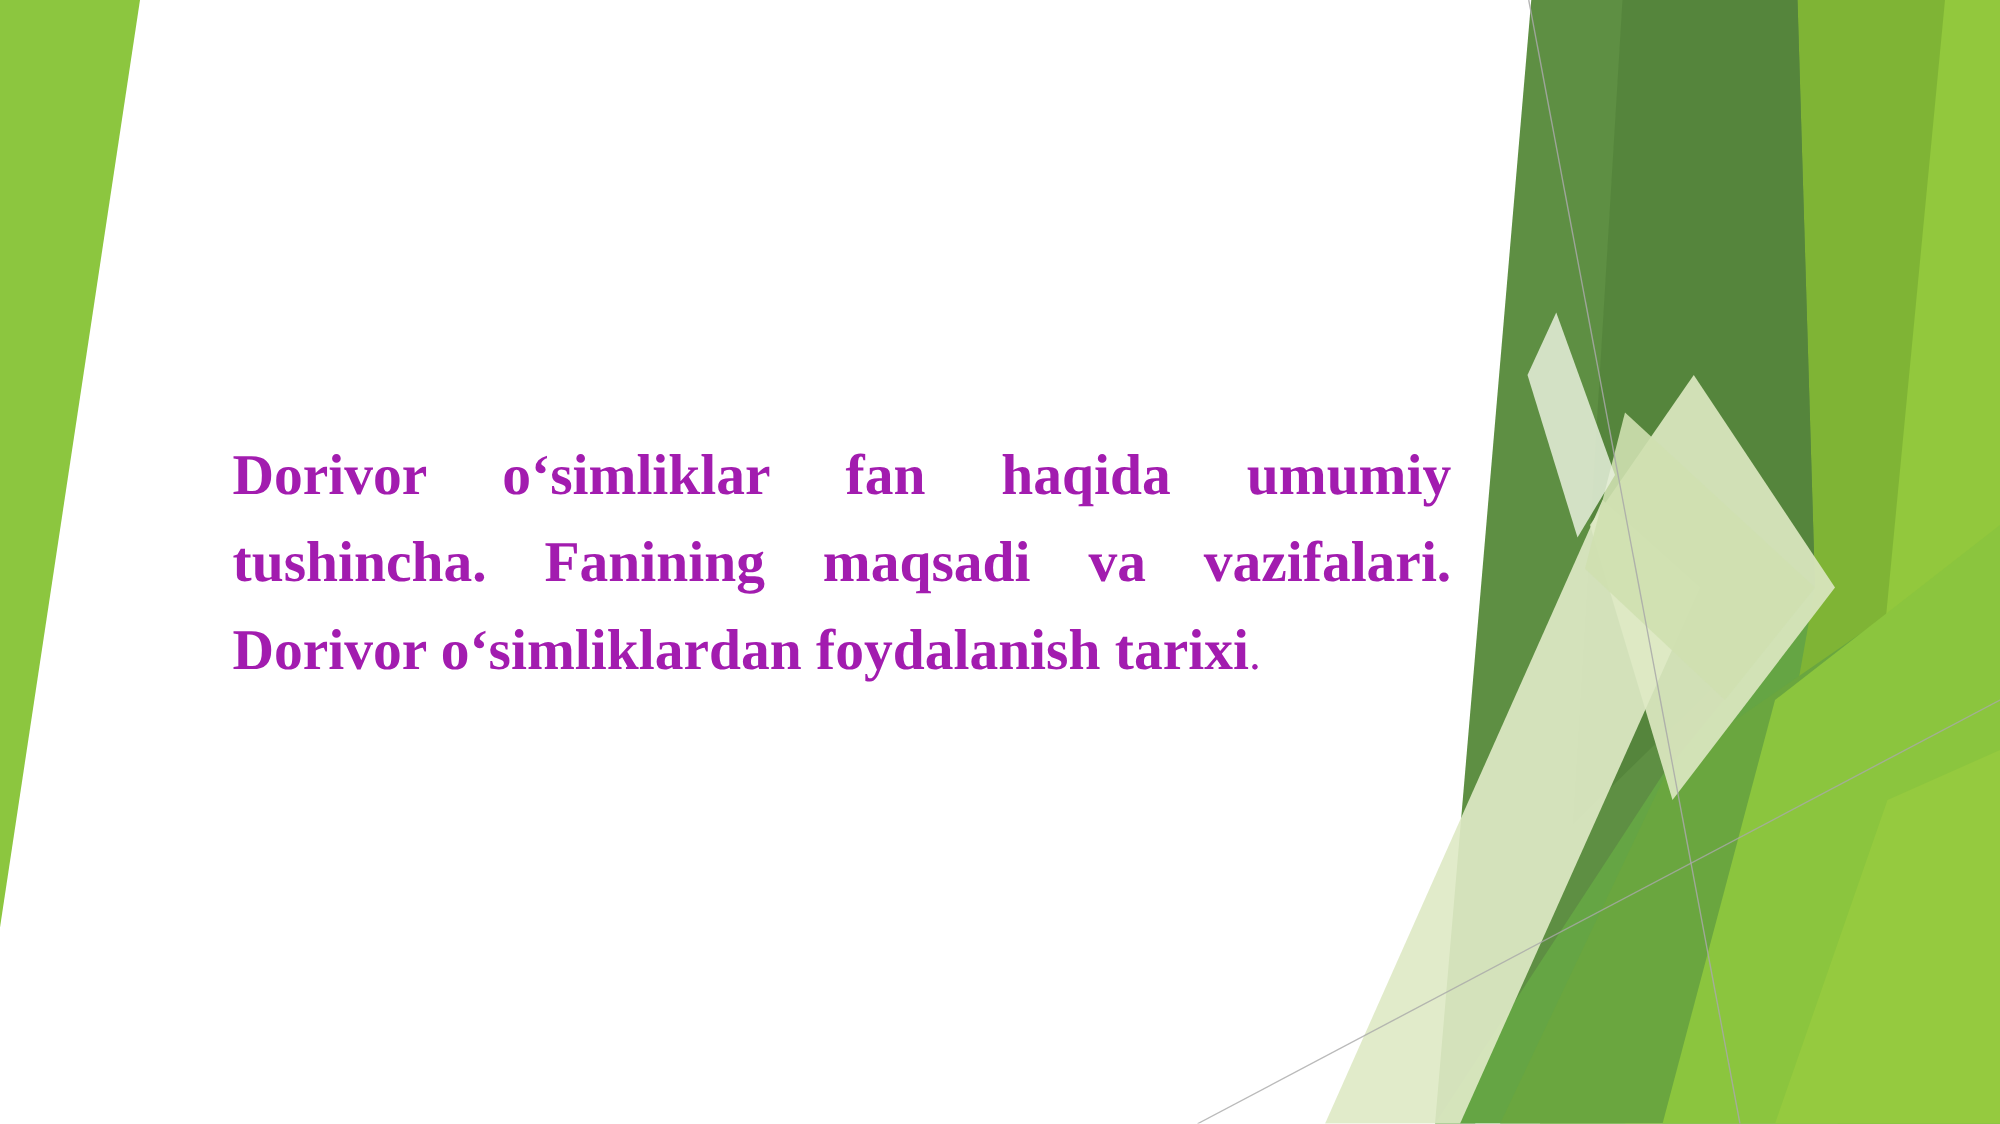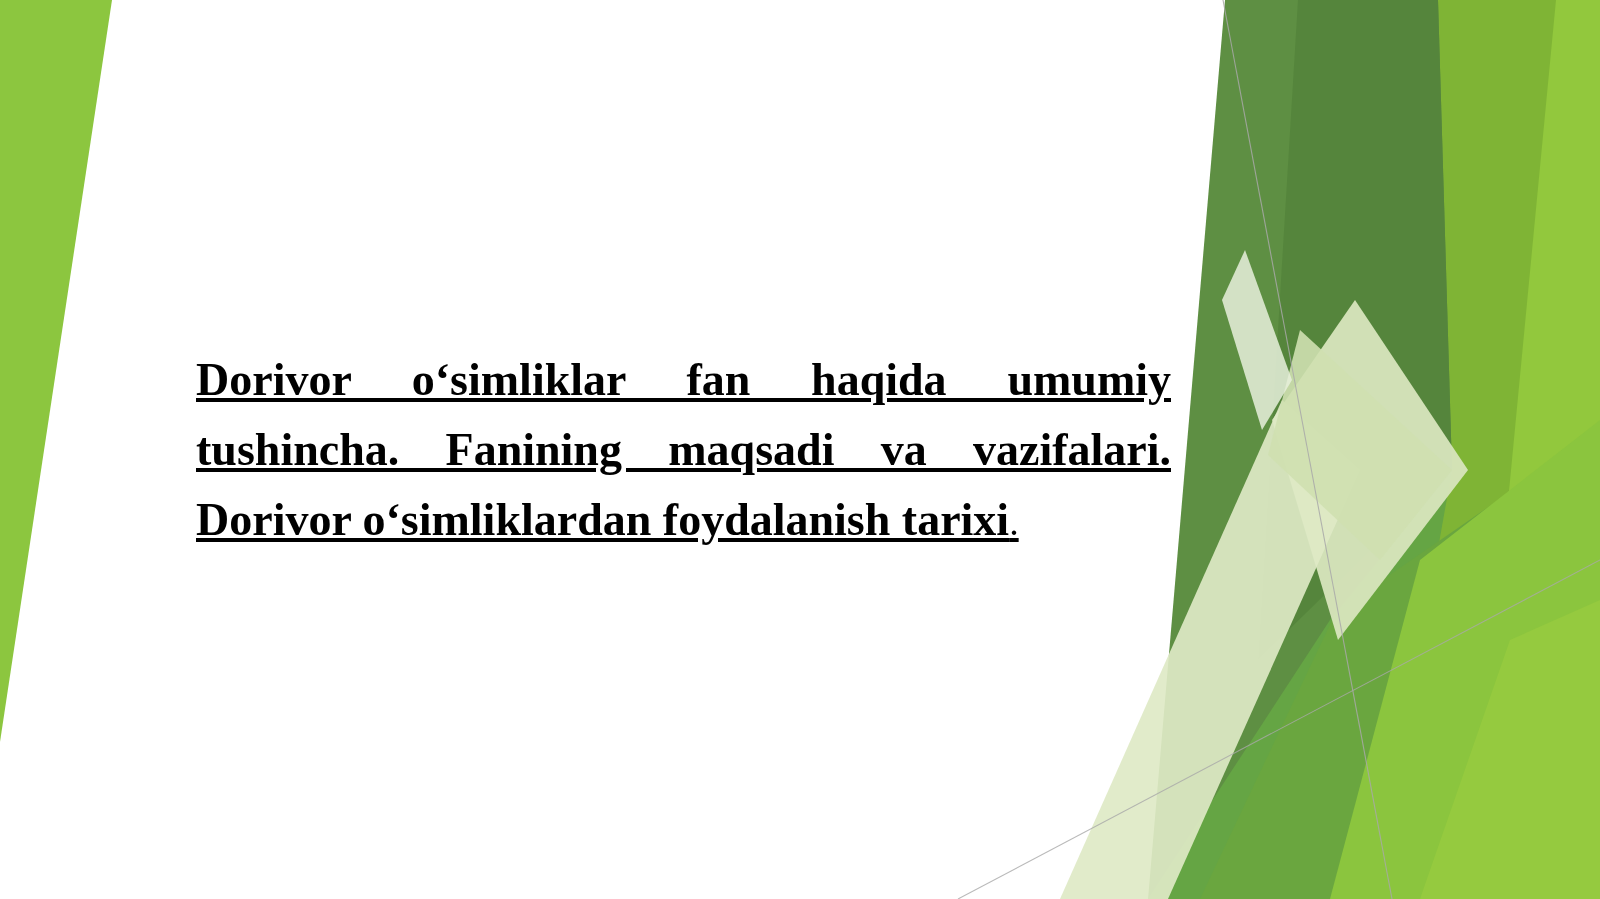--- a/index.html
+++ b/index.html
@@ -34,36 +34,35 @@
   
   #content-area {
     position: absolute;
     left: 0;
     top: 0;
     width: 1600px;
     height: 899px;
   }
   #body-text {
     position: absolute;
-    left: 196px;
+    left: 186px;
     top: 345px;
     width: 975px;
     margin: 0;
     font-family: "Liberation Serif", "DejaVu Serif", serif;
     font-size: 46px;
     line-height: 70px;
     font-weight: bold;
-    color: #000000;
+    color: #a21caf;
     text-align: justify;
     text-justify: inter-word;
     letter-spacing: 0px;
     word-spacing: 0px;
     -webkit-hyphens: none;
     hyphens: none;
-    text-decoration: underline;
   }
   
   #body-text .sentence-terminator {
     font-weight: normal;
     font-size: 38px;
   }
 </style>
 </head>
 <body>
 

